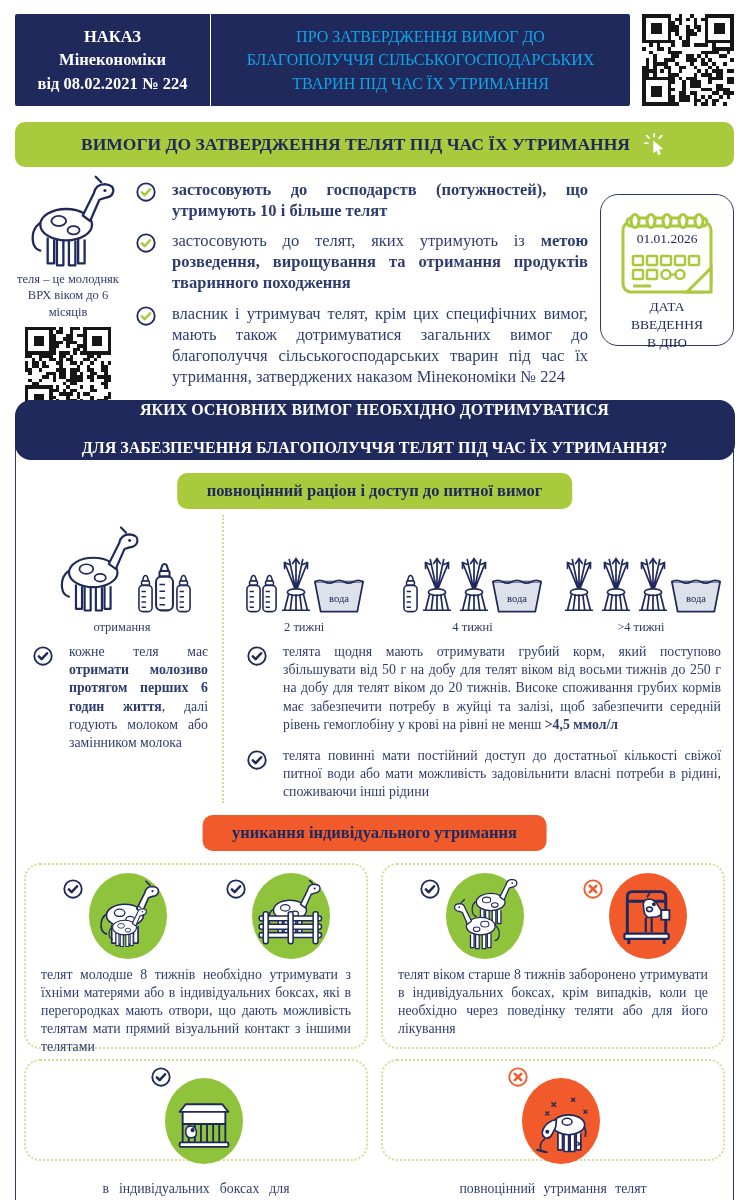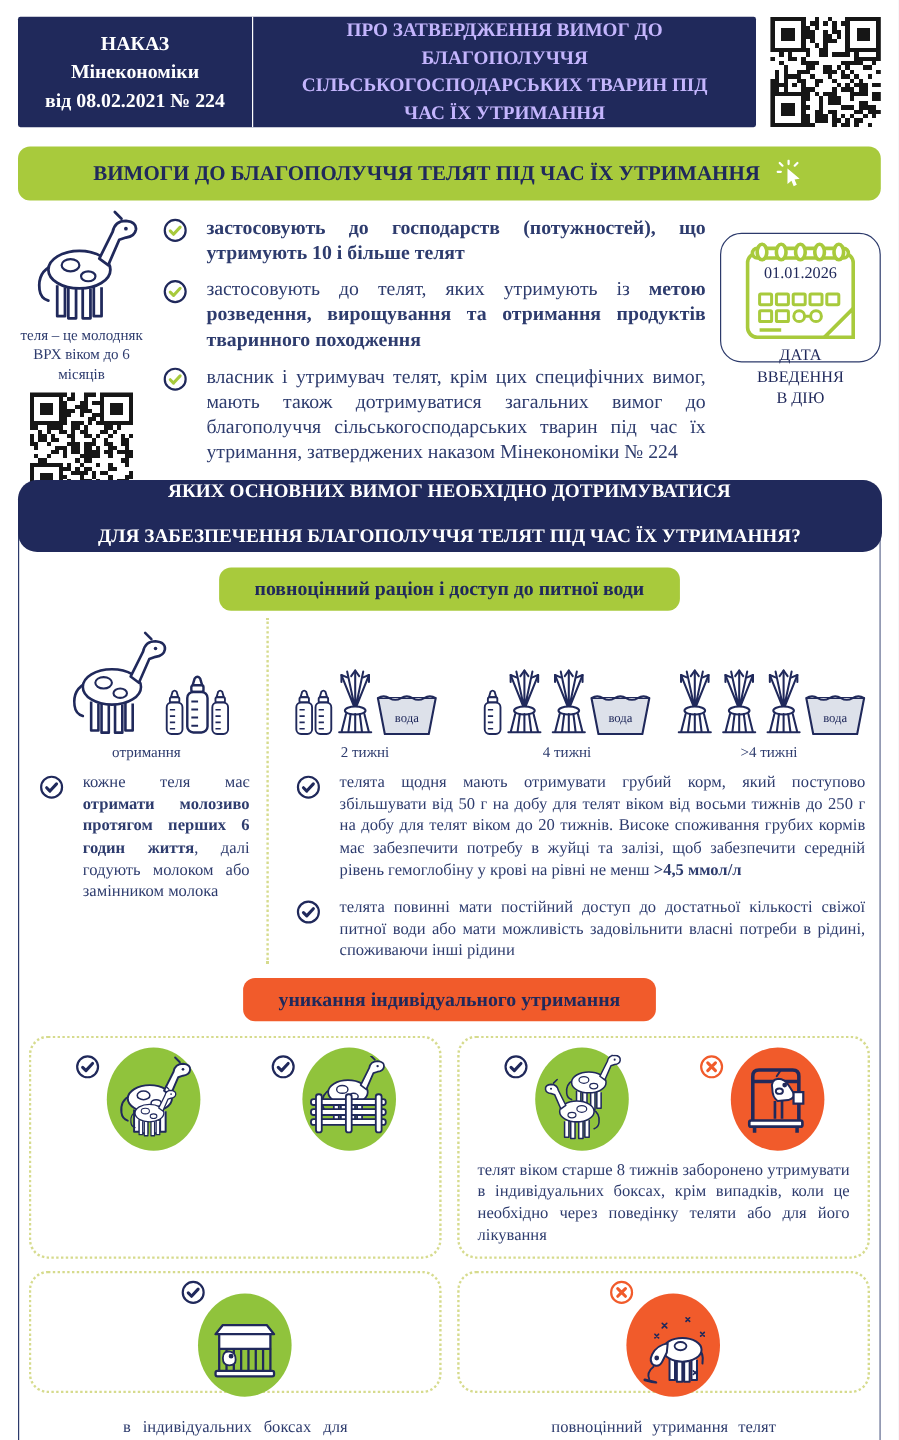--- a/index.html
+++ b/index.html
@@ -13,38 +13,38 @@
     --qr:#161616;
   }
   *{margin:0;padding:0;box-sizing:border-box;}
   body{background:#ffffff;font-family:"Liberation Serif","DejaVu Serif",serif;color:var(--txt);}
   .page{position:relative;width:749px;height:1200px;background:#fff;overflow:hidden;}
 
   
   .header{position:absolute;left:15px;right:15px;top:14px;height:92px;display:flex;gap:12px;}
   .header-box{flex:1;background:var(--navy);display:flex;border-radius:2px;}
   .header-left{width:196px;border-right:1.5px solid #fff;color:#fff;display:flex;flex-direction:column;justify-content:center;align-items:center;font-weight:bold;font-size:16.5px;line-height:1.4;text-align:center;}
-  .header-title{flex:1;color:#c4b5fd;font-weight:bold;font-size:16px;text-align:center;display:flex;align-items:center;justify-content:center;line-height:1.45;padding:0 10px;}
+  .header-title{flex:1;color:#0ea5e9;font-weight:normal;font-size:16px;text-align:center;display:flex;align-items:center;justify-content:center;line-height:1.45;padding:0 10px;}
   .header-title span{display:block;max-width:362px;}
   .qr{width:92px;height:92px;background:#fff;}
 
   
   .banner{position:absolute;left:15px;right:15px;top:122px;height:45px;background:var(--green);border-radius:10px;display:flex;align-items:center;justify-content:center;gap:14px;color:var(--navy);font-weight:bold;font-size:17.5px;}
 
   
   .sec1{position:absolute;left:13px;right:15px;top:173px;height:222px;display:flex;}
   .sec1-left{width:110px;display:flex;flex-direction:column;align-items:center;}
   .sec1-left .caption{font-size:12.5px;line-height:1.3;text-align:center;margin-top:2px;}
   .qr2{width:86px;height:86px;margin-top:7px;background:#fff;}
   .sec1-mid{flex:1;padding:6px 12px 0 12px;display:flex;flex-direction:column;gap:9px;}
   .bullet{display:flex;gap:15px;}
   .bullet .mark{flex:0 0 auto;margin-top:2px;line-height:0;}
   .bullet p{font-size:16.5px;line-height:1.28;text-align:justify;}
   .bullet b{font-weight:bold;}
-  .date-box{width:134px;margin-top:21px;height:108px;border:1.5px solid var(--navy-line);border-radius:18px;display:flex;flex-direction:column;align-items:center;padding-top:4px;}
+  .date-box{width:134px;margin-top:21px;height:152px;border:1.5px solid var(--navy-line);border-radius:18px;display:flex;flex-direction:column;align-items:center;padding-top:15px;}
   .cal{position:relative;width:100px;height:90px;line-height:0;}
   .cal-date{position:absolute;left:0;right:0;top:22px;text-align:center;font-size:13.5px;color:var(--navy);line-height:1;}
   .date-label{font-size:13.5px;text-align:center;line-height:1.35;color:var(--navy);}
 
   
   .sec2{position:absolute;left:15px;right:15px;top:400px;height:800px;border:1.5px solid var(--navy-line);border-bottom:none;border-radius:18px 18px 0 0;}
   .sec2-title{position:absolute;left:-1.5px;right:-1.5px;top:-1.5px;height:60px;background:var(--navy);border-radius:16px;color:#fff;font-weight:bold;font-size:16px;display:flex;flex-direction:column;justify-content:center;text-align:center;line-height:1.55;gap:13px;}
   .pill{position:absolute;left:50%;transform:translateX(-50%);border-radius:10px;padding:8px 30px;font-weight:bold;font-size:16.5px;color:var(--navy);white-space:nowrap;}
   .pill-green{top:72px;background:var(--green);}
   .pill-orange{top:414px;background:var(--orange);}
@@ -298,21 +298,21 @@
           <rect x="0.5" y="0.5" width="7" height="7" fill="none" stroke="#161616" stroke-width="1"></rect>
           <rect x="2.5" y="2.5" width="3" height="3" fill="#161616"></rect>
           <rect x="17.5" y="0.5" width="7" height="7" fill="none" stroke="#161616" stroke-width="1"></rect>
           <rect x="19.5" y="2.5" width="3" height="3" fill="#161616"></rect>
           <rect x="0.5" y="17.5" width="7" height="7" fill="none" stroke="#161616" stroke-width="1"></rect>
           <rect x="2.5" y="19.5" width="3" height="3" fill="#161616"></rect>
         </svg></div>
   </div>
 
   <div class="banner">
-    <span>ВИМОГИ ДО БЛАГОПОЛУЧЧЯ ТЕЛЯТ ПІД ЧАС ЇХ УТРИМАННЯ</span>
+    <span>ВИМОГИ ДО ЗАТВЕРДЖЕННЯ ТЕЛЯТ ПІД ЧАС ЇХ УТРИМАННЯ</span>
     <span style="line-height:0;"><svg viewBox="0 0 26 26" width="24">
           <g stroke="#fff" stroke-width="2" stroke-linecap="round" fill="none">
             <path d="M4 11 H1 M5.5 5.5 L3 3 M11 4 V1 M16.5 5.5 L19 3"></path>
           </g>
           <path d="M10 8 L10 22 L13.6 19.2 L15.6 24 L18.4 22.8 L16.4 18 L21 17.4 Z" fill="#fff"></path>
         </svg></span>
   </div>
 
   <div class="sec1">
     <div class="sec1-left">
@@ -593,21 +593,21 @@
       </div>
     </div>
   </div>
 
   <div class="sec2">
     <div class="sec2-title">
       <div>ЯКИХ ОСНОВНИХ ВИМОГ НЕОБХІДНО ДОТРИМУВАТИСЯ</div>
       <div>ДЛЯ ЗАБЕЗПЕЧЕННЯ БЛАГОПОЛУЧЧЯ ТЕЛЯТ ПІД ЧАС ЇХ УТРИМАННЯ?</div>
     </div>
 
-    <div class="pill pill-green">повноцінний раціон і доступ до питної води</div>
+    <div class="pill pill-green">повноцінний раціон і доступ до питної вимог</div>
 
     <div class="stages" id="stages">
         <div class="stage first">
           <div class="stage-icons">
             <span class="sic"><svg viewBox="0 0 104 104" width="90">
                 <path d="M30 70 V98 H37 V72 M63 70 V98 H70 V72" fill="#fff" stroke="#20295b" stroke-width="2.5" stroke-linejoin="round"></path>
                 <path d="M40 72 V100 H47 V73 M53 72 V100 H60 V73" fill="#fff" stroke="#20295b" stroke-width="2.5" stroke-linejoin="round"></path>
                 <path d="M26 52 Q12 58 14 74 Q15 82 22 84" fill="none" stroke="#20295b" stroke-width="2.5" stroke-linecap="round"></path>
                 <ellipse cx="50" cy="56" rx="28" ry="17" fill="#fff" stroke="#20295b" stroke-width="2.5"></ellipse>
                 <path d="M68 46 L80 22 Q82 12 92 12 Q102 13 101 20 Q100 26 92 27 L86 29 L76 52 Z" fill="#fff" stroke="#20295b" stroke-width="2.5" stroke-linejoin="round"></path>
@@ -825,20 +825,21 @@
                     <rect x="6" y="64" width="90" height="7" rx="3"></rect>
                     <rect x="6" y="76" width="90" height="7" rx="3"></rect>
                     <rect x="12" y="46" width="7" height="46" rx="3"></rect>
                     <rect x="48" y="46" width="7" height="46" rx="3"></rect>
                     <rect x="84" y="46" width="7" height="46" rx="3"></rect>
                   </g>
                 </svg>
               </span>
           </div>
         </div>
+        <p class="card-text">телят молодше 8 тижнів необхідно утримувати з їхніми матерями або в індивідуальних боксах, які в перегородках мають отвори, що дають можливість телятам мати прямий візуальний контакт з іншими телятами</p>
       </div>
 
       <div class="card card-tr">
         <div class="pairs">
           <div class="pair">
             <span class="mark"><svg viewBox="0 0 24 24" width="22">
                   <circle cx="12" cy="12" r="9.5" fill="#fff" stroke="#20295b" stroke-width="2"></circle>
                   <path d="M7.5 12.5 L10.5 15.5 L16.5 9" fill="none" stroke="#20295b" stroke-width="2.8" stroke-linecap="round" stroke-linejoin="round"></path>
                 </svg></span>
             <span class="circle circle-green">

